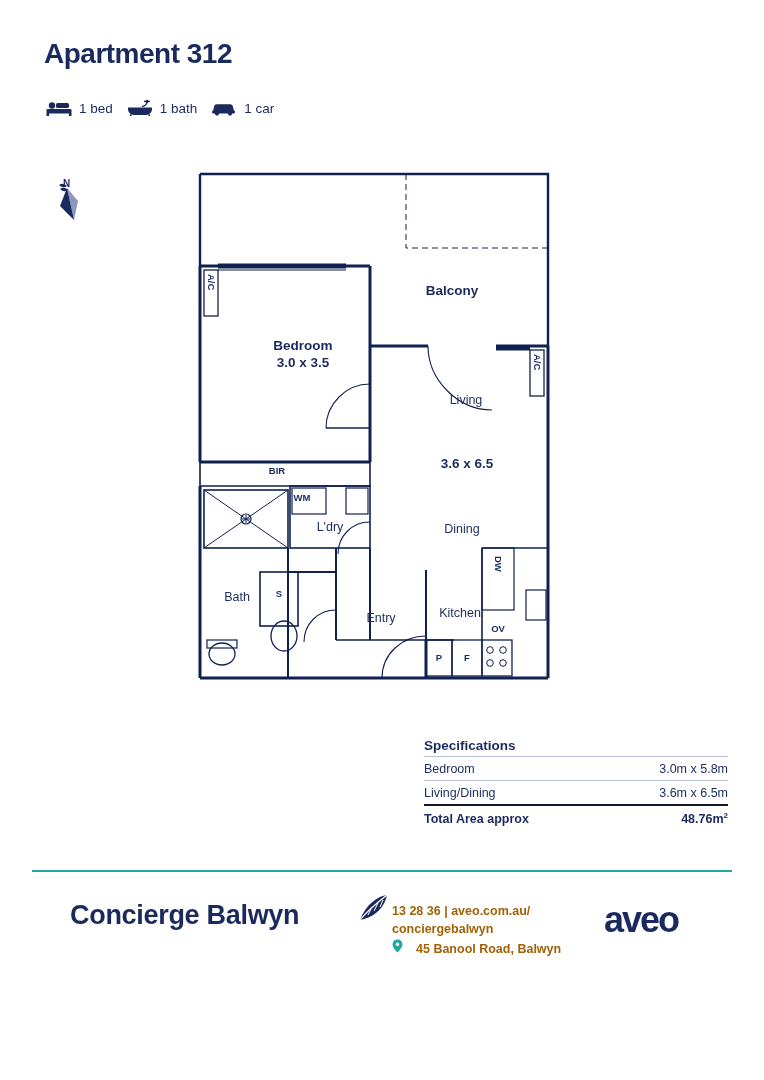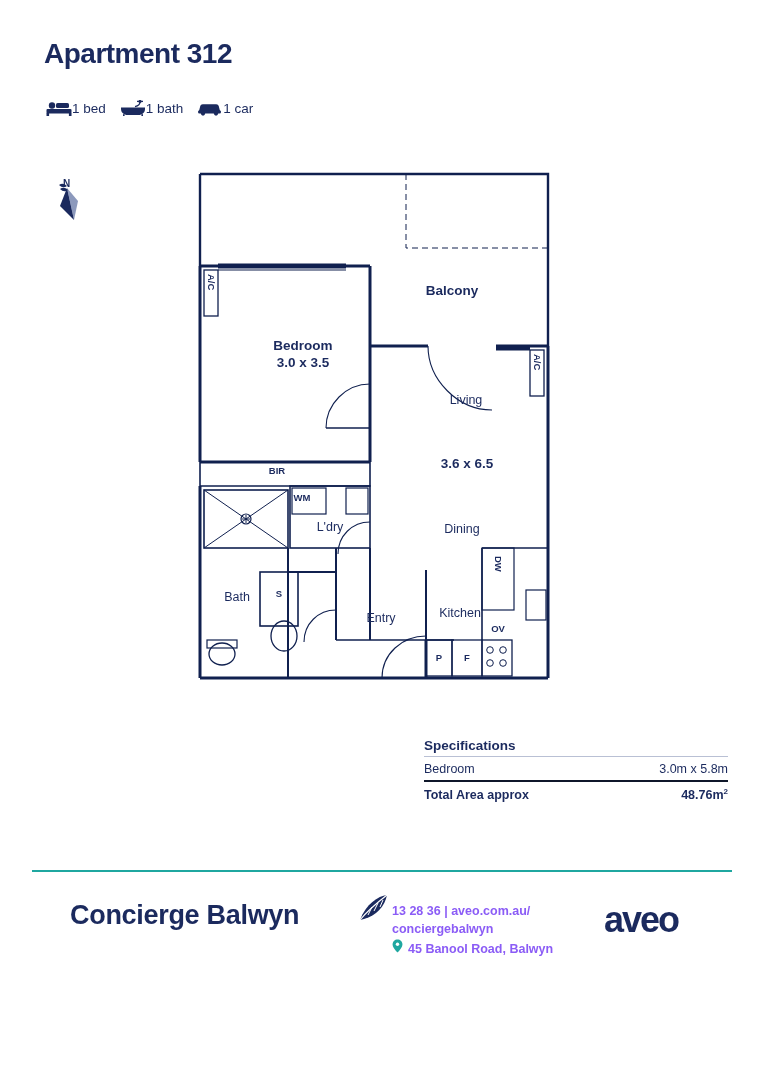--- a/index.html
+++ b/index.html
@@ -26,21 +26,21 @@
   }
   .attributes {
     position: absolute;
     left: 46px; top: 100px;
     display: flex;
     align-items: center;
     gap: 14px;
     font-size: 13.5px;
     color: #1b2a5e;
   }
-  .attr { display: flex; align-items: center; }
+  .attr { display: flex; align-items: center; gap: 7px; }
   .attr svg { display: block; }
   .attr-label { font-size: 13.5px; }
 
   
   .north {
     position: absolute;
     left: 54px; top: 180px;
     width: 40px; height: 50px;
   }
   .north .nlabel {
@@ -128,25 +128,25 @@
   .leaf {
     position: absolute;
     left: 286px; top: -8px;
   }
 
   .contact {
     position: absolute;
     left: 392px; top: 22px;
     font-size: 12.5px;
     font-weight: bold;
-    color: #8b5cf6;
+    color: #a16207;
     line-height: 1.45;
   }
   .contact .addr-line {
-    display: flex; align-items: center; gap: 5px;
+    display: flex; align-items: center; gap: 13px;
     margin-top: 1px;
   }
 
   .aveo-logo {
     position: absolute;
     left: 604px; top: 22px;
     font-size: 36px;
     font-weight: bold;
     color: #1b2a5e;
     letter-spacing: -2px;
@@ -354,20 +354,24 @@
     <div class="plan-label small" style="left:260px; top:482px; width:22px;">
       <span>F</span>
     </div>
   </div>
 
   <div class="specs">
     <h3>Specifications</h3>
     <div class="spec-row">
       <span class="spec-label">Bedroom</span>
       <span class="spec-value">3.0m x 5.8m</span>
+    </div>
+    <div class="spec-row">
+      <span class="spec-label">Living/Dining</span>
+      <span class="spec-value">3.6m x 6.5m</span>
     </div>
     <div class="spec-row total">
       <span class="spec-label">Total Area approx</span>
       <span class="spec-value"><span>48.76m</span><sup>2</sup></span>
     </div>
   </div>
 
   <div class="divider"></div>
 
   <div class="footer">

